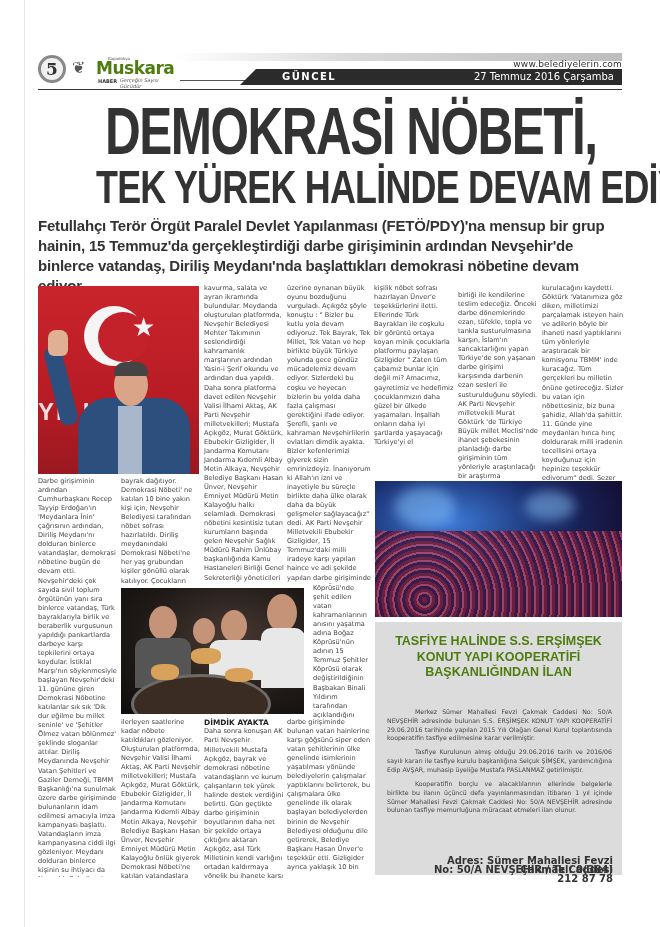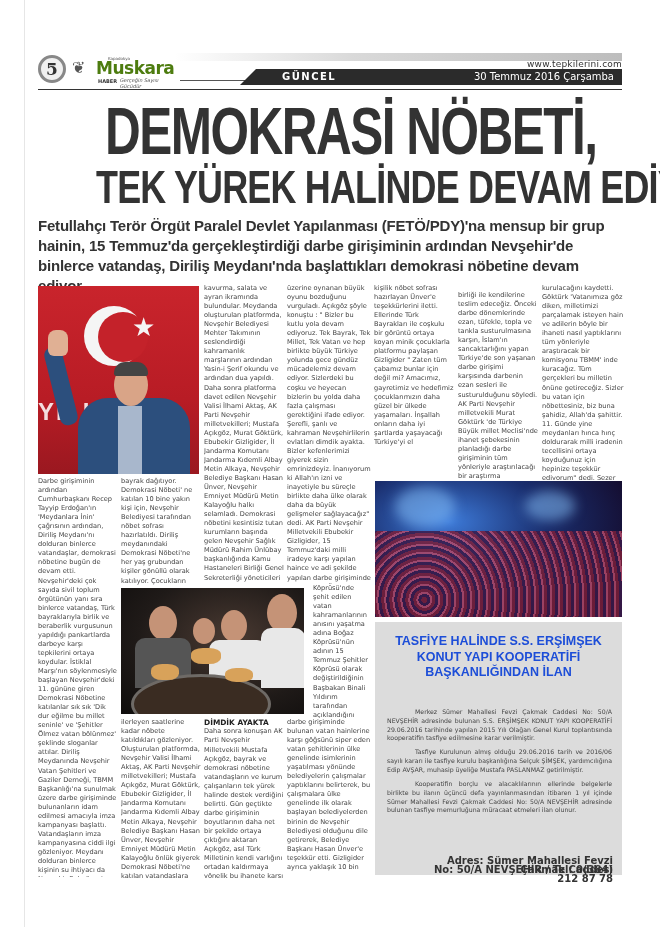--- a/index.html
+++ b/index.html
@@ -55,21 +55,21 @@
   .p2-person { border-radius: 50%; background: #c59377; }
   .p2-shirt { background: #e8e8e8; border-radius: 10px 10px 0 0; }
   .p2-bread { background: #d8a25a; border-radius: 40%; }
 
   .photo3 { left: 375px; top: 481px; width: 247px; height: 136px; background: radial-gradient(ellipse at 30% 30%, #3d7ad8 0%, #1a2e6e 40%, #140a2a 80%); }
   .p3-crowd { left: 0; top: 50px; width: 247px; height: 86px; background: repeating-radial-gradient(circle at 20% 80%, #7a1f3a 0 3px, #3a1a4a 3px 6px, #b24a6a 6px 8px); opacity: 0.85; }
   .p3-light { left: 20px; top: 6px; width: 60px; height: 40px; background: rgba(140,200,255,0.5); border-radius: 50%; filter: blur(6px); }
 
   
   .ad-box { left: 375px; top: 622px; width: 247px; height: 253px; background: #dcdcdc; }
-  .ad-title { left: 12px; top: 12px; width: 223px; text-align: center; font-family: "Liberation Sans", sans-serif; font-weight: bold; font-size: 12.5px; line-height: 15.5px; color: #1d4ed8; }
+  .ad-title { left: 12px; top: 12px; width: 223px; text-align: center; font-family: "Liberation Sans", sans-serif; font-weight: bold; font-size: 12.5px; line-height: 15.5px; color: #4d7c0f; }
   .ad-para { left: 12px; width: 225px; font-family: "DejaVu Sans", sans-serif; font-size: 6.2px; line-height: 8.8px; color: #444; text-align: justify; text-indent: 28px; }
   .ad-sign { left: 36px; width: 200px; font-family: "DejaVu Sans", sans-serif; font-weight: bold; font-size: 6.8px; line-height: 9.4px; color: #333; }
   .ad-addr { left: 10px; width: 228px; font-family: "DejaVu Sans", sans-serif; font-weight: bold; font-size: 10px; line-height: 9.4px; color: #333; text-align: right; }
 
   .left-bar { left: 24px; top: 0; width: 1px; height: 927px; background: #e6e6e6; }
 </style>
 </head>
 <body>
 
 <div class="abs left-bar"></div>
@@ -78,25 +78,25 @@
   <div class="abs page-num">5</div>
   <div class="abs logo-wrap">
     <span class="abs logo-swirl">❦</span>
     <span class="abs logo-small">Kapadokya</span>
     <span class="abs logo-main">Muskara</span>
     <span class="abs logo-haber">HABER</span>
     <span class="abs logo-slogan">Gerçeğin Sayısı Gücüdür</span>
     <span class="abs logo-line"></span>
   </div>
   <div class="abs mast-bar-top"></div>
-  <div class="abs mast-url">www.tepkilerini.com</div>
+  <div class="abs mast-url">www.belediyelerin.com</div>
   <div class="abs mast-wedge"></div>
   <div class="abs mast-bar-dark"></div>
   <div class="abs mast-section">GÜNCEL</div>
-  <div class="abs mast-date">30 Temmuz 2016 Çarşamba</div>
+  <div class="abs mast-date">27 Temmuz 2016 Çarşamba</div>
   <div class="abs mast-rule"></div>
 </header>
 
 <h1 class="abs headline1">DEMOKRASİ NÖBETİ,</h1>
 <h2 class="abs headline2">TEK YÜREK HALİNDE DEVAM EDİYOR</h2>
 <p class="abs deck">Fetullahçı Terör Örgüt Paralel Devlet Yapılanması (FETÖ/PDY)'na mensup bir grup hainin, 15 Temmuz'da gerçekleştirdiği darbe girişiminin ardından Nevşehir'de binlerce vatandaş, Diriliş Meydanı'nda başlattıkları demokrasi nöbetine devam ediyor.</p>
 
 <div class="abs photo photo1">
   <div class="abs flag-crescent"></div>
   <div class="abs flag-crescent-in"></div>

